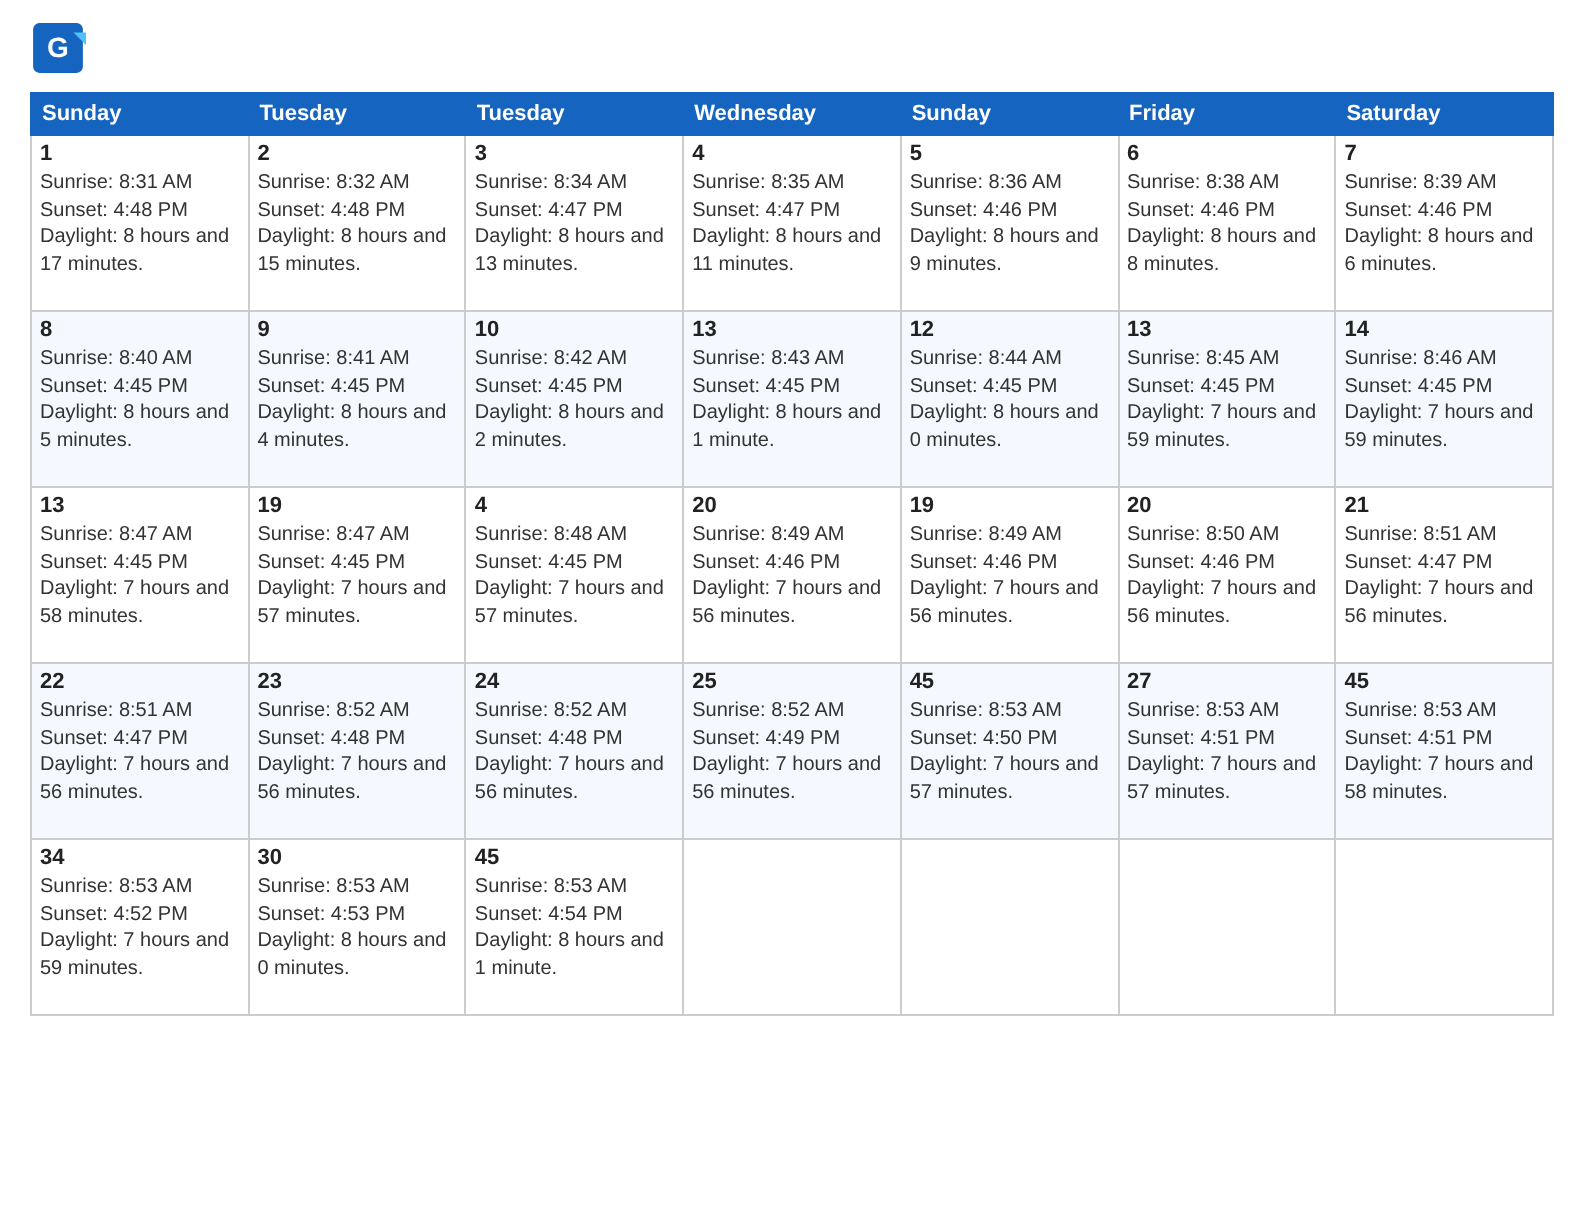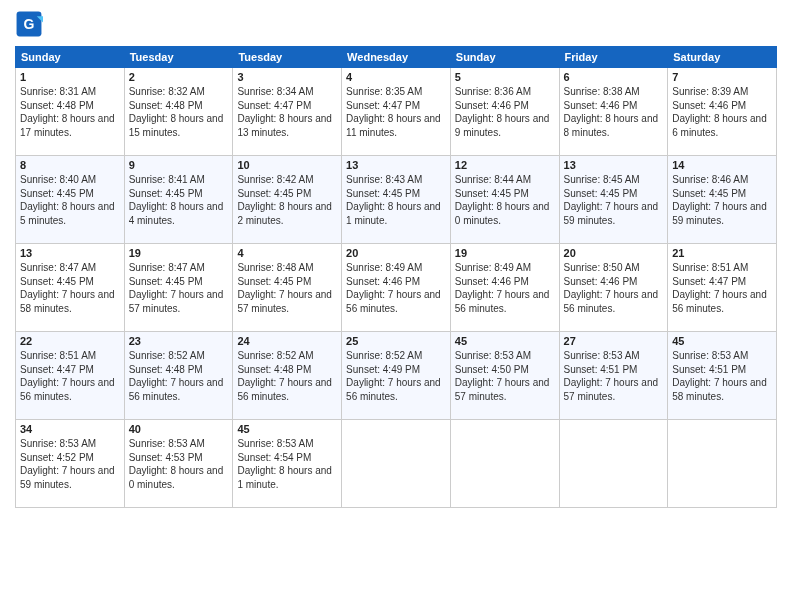--- a/index.html
+++ b/index.html
@@ -354,21 +354,21 @@
         <tr>
           <td>
           <span class="day-num">34</span>
           <div class="day-info">
             Sunrise: 8:53 AM<br>
             Sunset: 4:52 PM<br>
             Daylight: 7 hours and 59 minutes.
           </div>
         </td>
           <td>
-          <span class="day-num">40</span>
+          <span class="day-num">30</span>
           <div class="day-info">
             Sunrise: 8:53 AM<br>
             Sunset: 4:53 PM<br>
             Daylight: 8 hours and 0 minutes.
           </div>
         </td>
           <td>
           <span class="day-num">45</span>
           <div class="day-info">
             Sunrise: 8:53 AM<br>

